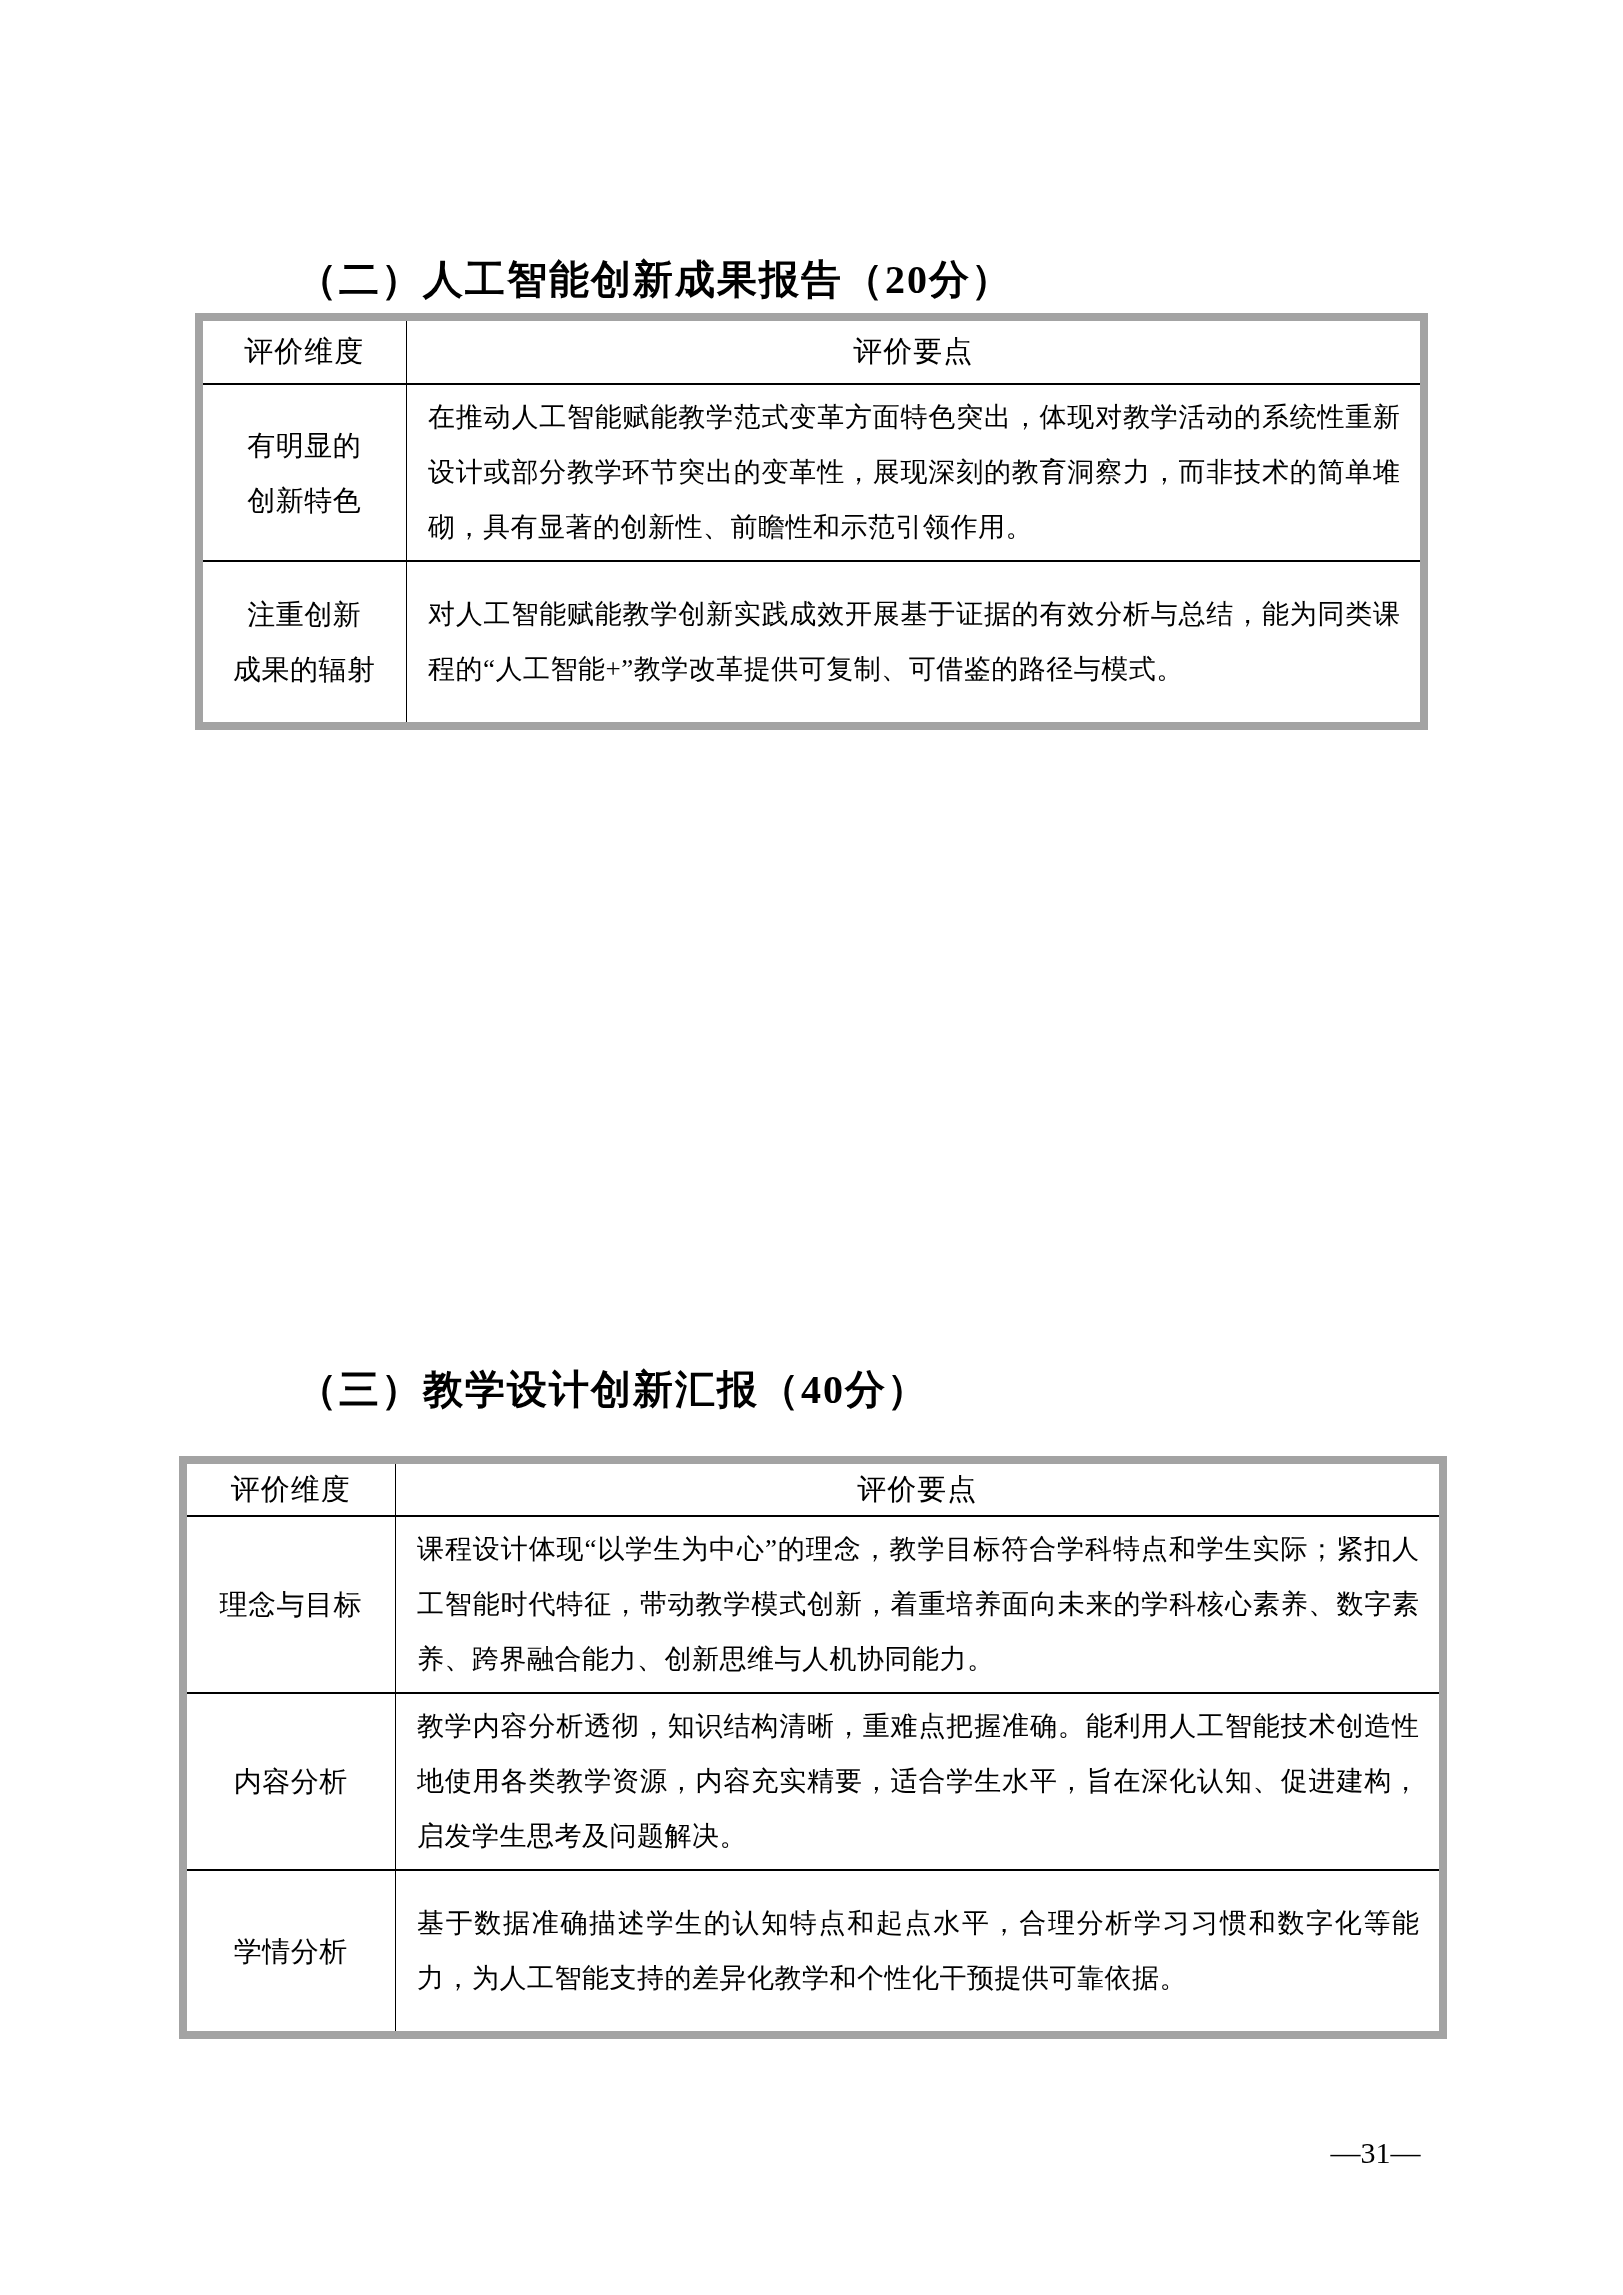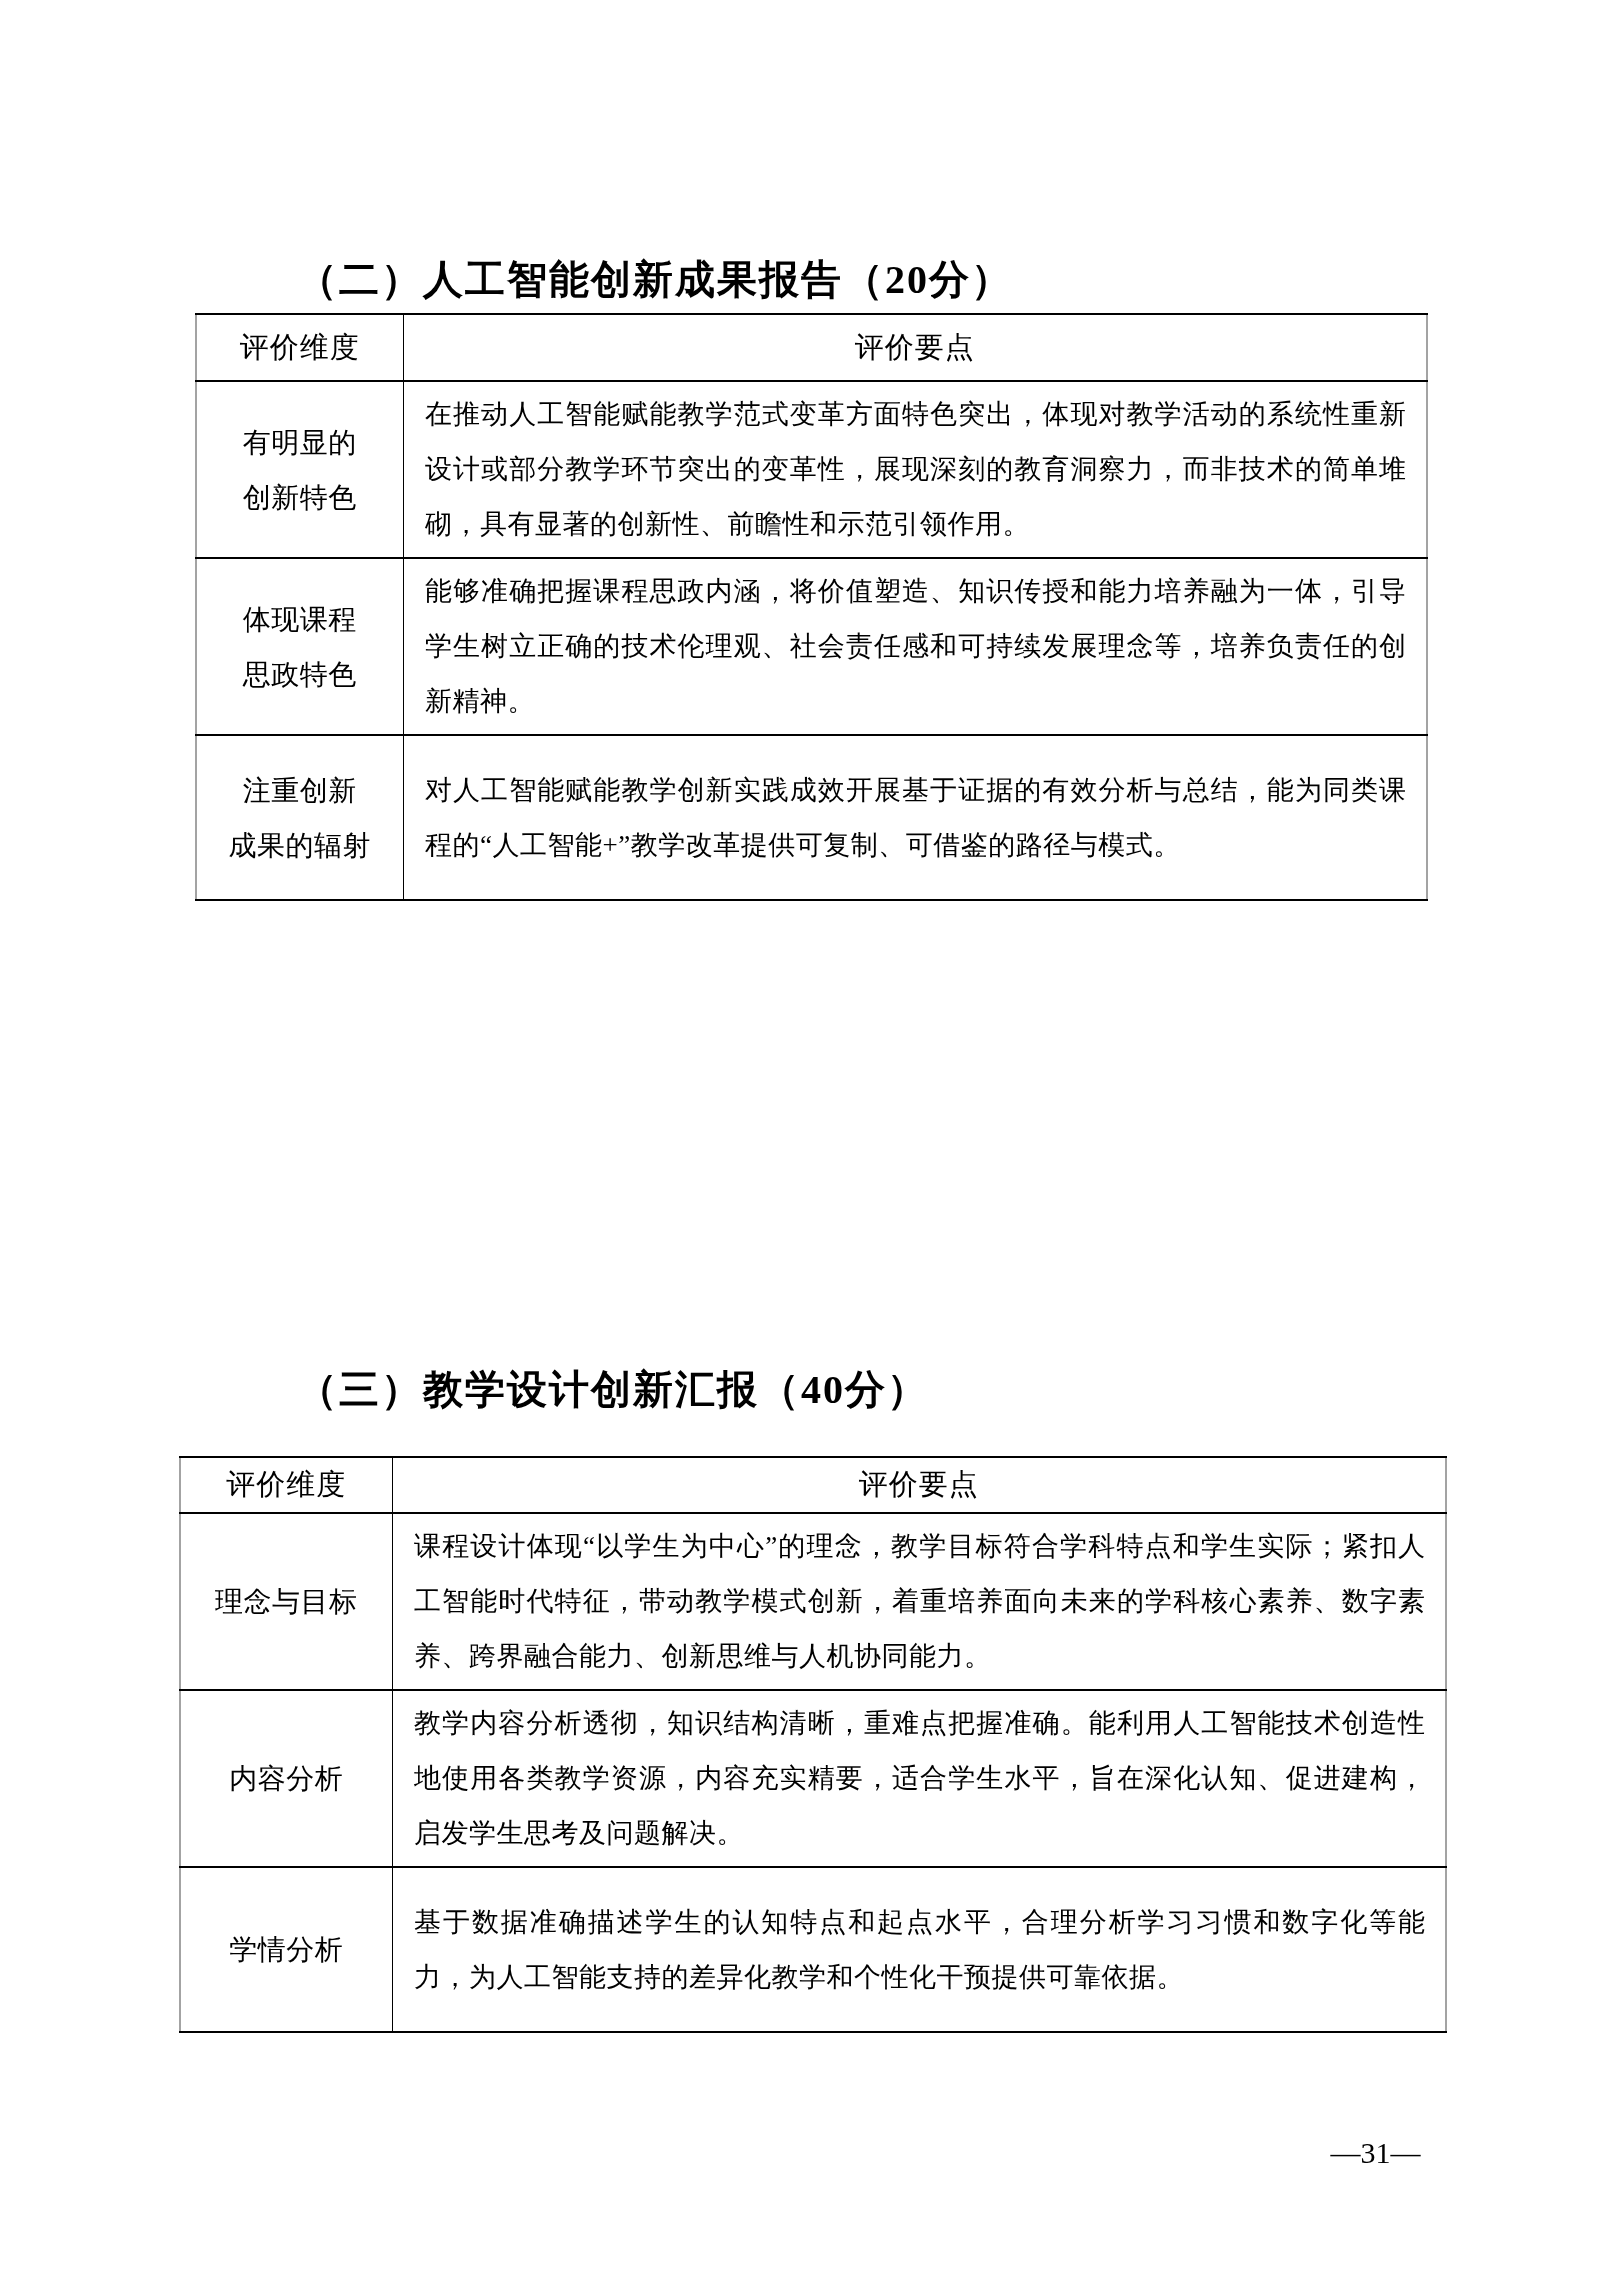--- a/index.html
+++ b/index.html
@@ -44,21 +44,21 @@
     width: 1268px;
   }
   table.rubric td, table.rubric th {
     border-top: 2px solid #000;
     border-bottom: 2px solid #000;
     border-left: 1.5px solid #000;
     border-right: 1.5px solid #000;
     vertical-align: middle;
     font-weight: normal;
   }
-  table.rubric { border: 2px solid #a3a3a3; }
+  table.rubric { border: 8px solid #a3a3a3; }
 
   #table-2 col.dim-col { width: 207px; }
   #table-3 col.dim-col { width: 212px; }
 
   #table-2 tr.header-row { height: 67px; }
   #table-2 tr.body-row   { height: 165px; }
   #table-3 tr.header-row { height: 56px; }
   #table-3 tr.body-row   { height: 165px; }
 
   .header-cell {
@@ -106,25 +106,20 @@
       <tr class="header-row">
         <td class="header-cell">评价维度</td>
         <td class="header-cell">评价要点</td>
       </tr>
       <tr class="body-row">
         <td class="dim-cell">有明显的
 创新特色</td>
         <td class="points-cell">在推动人工智能赋能教学范式变革方面特色突出，体现对教学活动的系统性重新设计或部分教学环节突出的变革性，展现深刻的教育洞察力，而非技术的简单堆砌，具有显著的创新性、前瞻性和示范引领作用。</td>
       </tr>
       <tr class="body-row">
-        <td class="dim-cell">体现课程
-思政特色</td>
-        <td class="points-cell">能够准确把握课程思政内涵，将价值塑造、知识传授和能力培养融为一体，引导学生树立正确的技术伦理观、社会责任感和可持续发展理念等，培养负责任的创新精神。</td>
-      </tr>
-      <tr class="body-row">
         <td class="dim-cell">注重创新
 成果的辐射</td>
         <td class="points-cell">对人工智能赋能教学创新实践成效开展基于证据的有效分析与总结，能为同类课程的“人工智能+”教学改革提供可复制、可借鉴的路径与模式。</td>
       </tr>
     </tbody>
   </table>
 
   <div id="title-3" class="section-title">（三）教学设计创新汇报（40分）</div>
 
   <table id="table-3" class="rubric">

